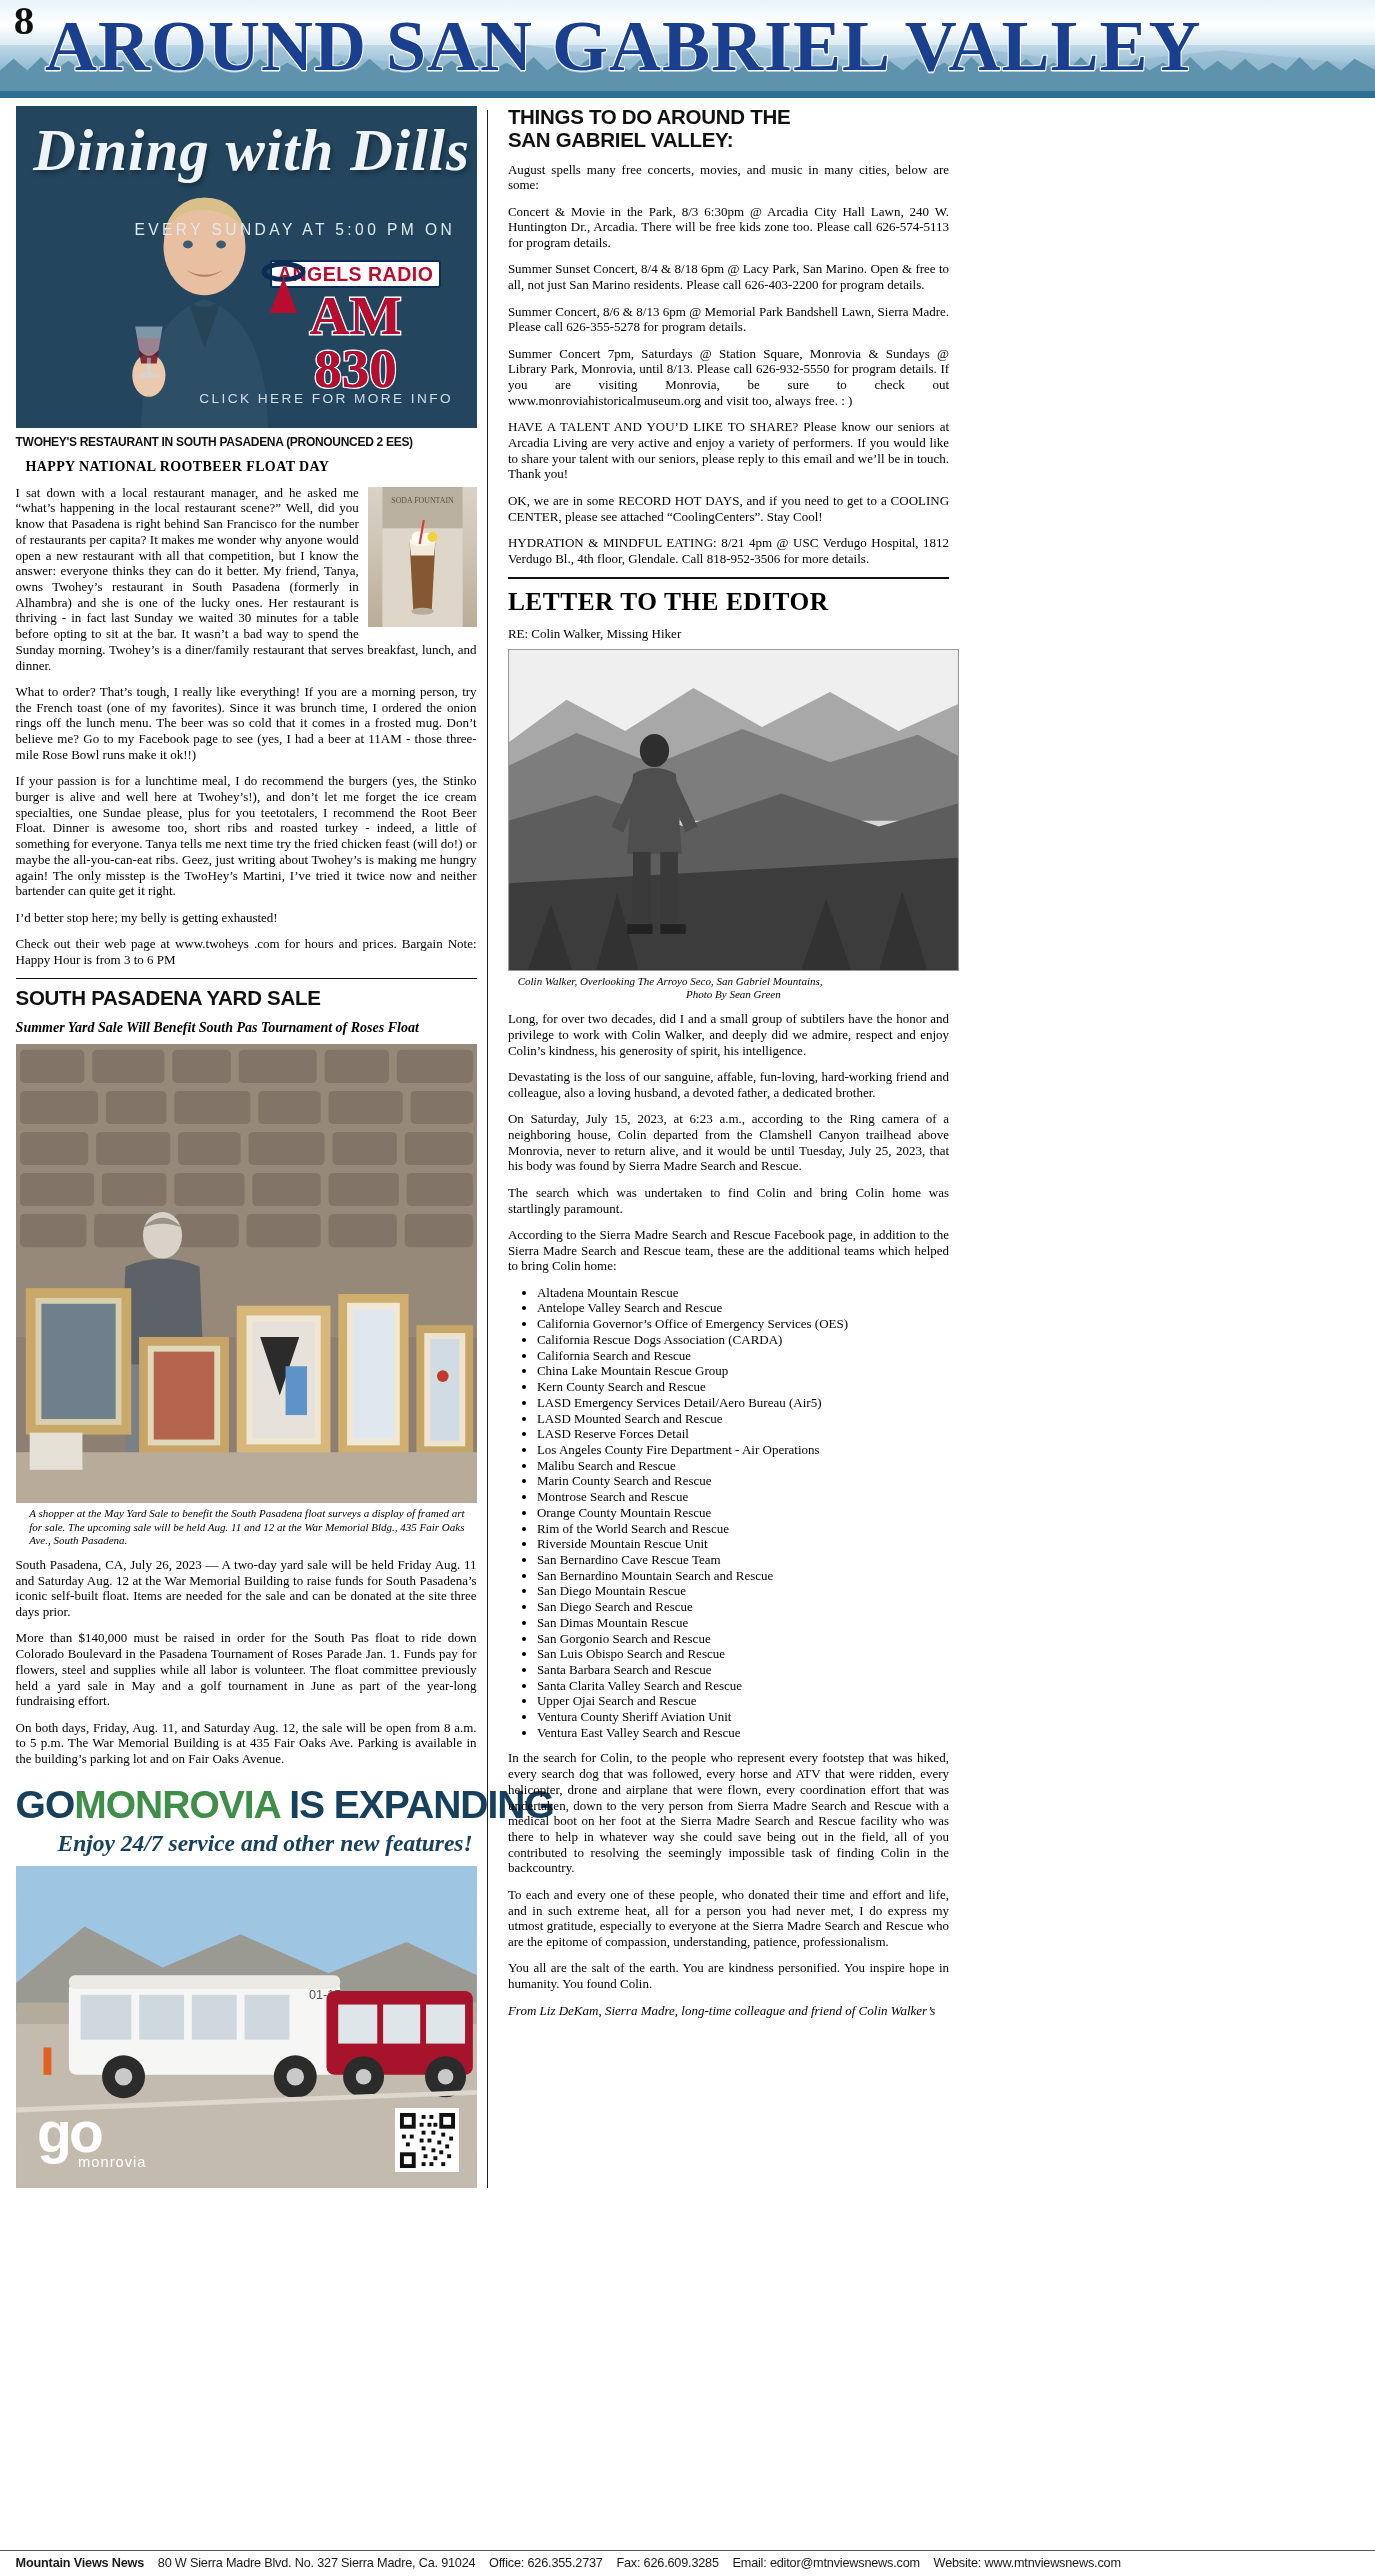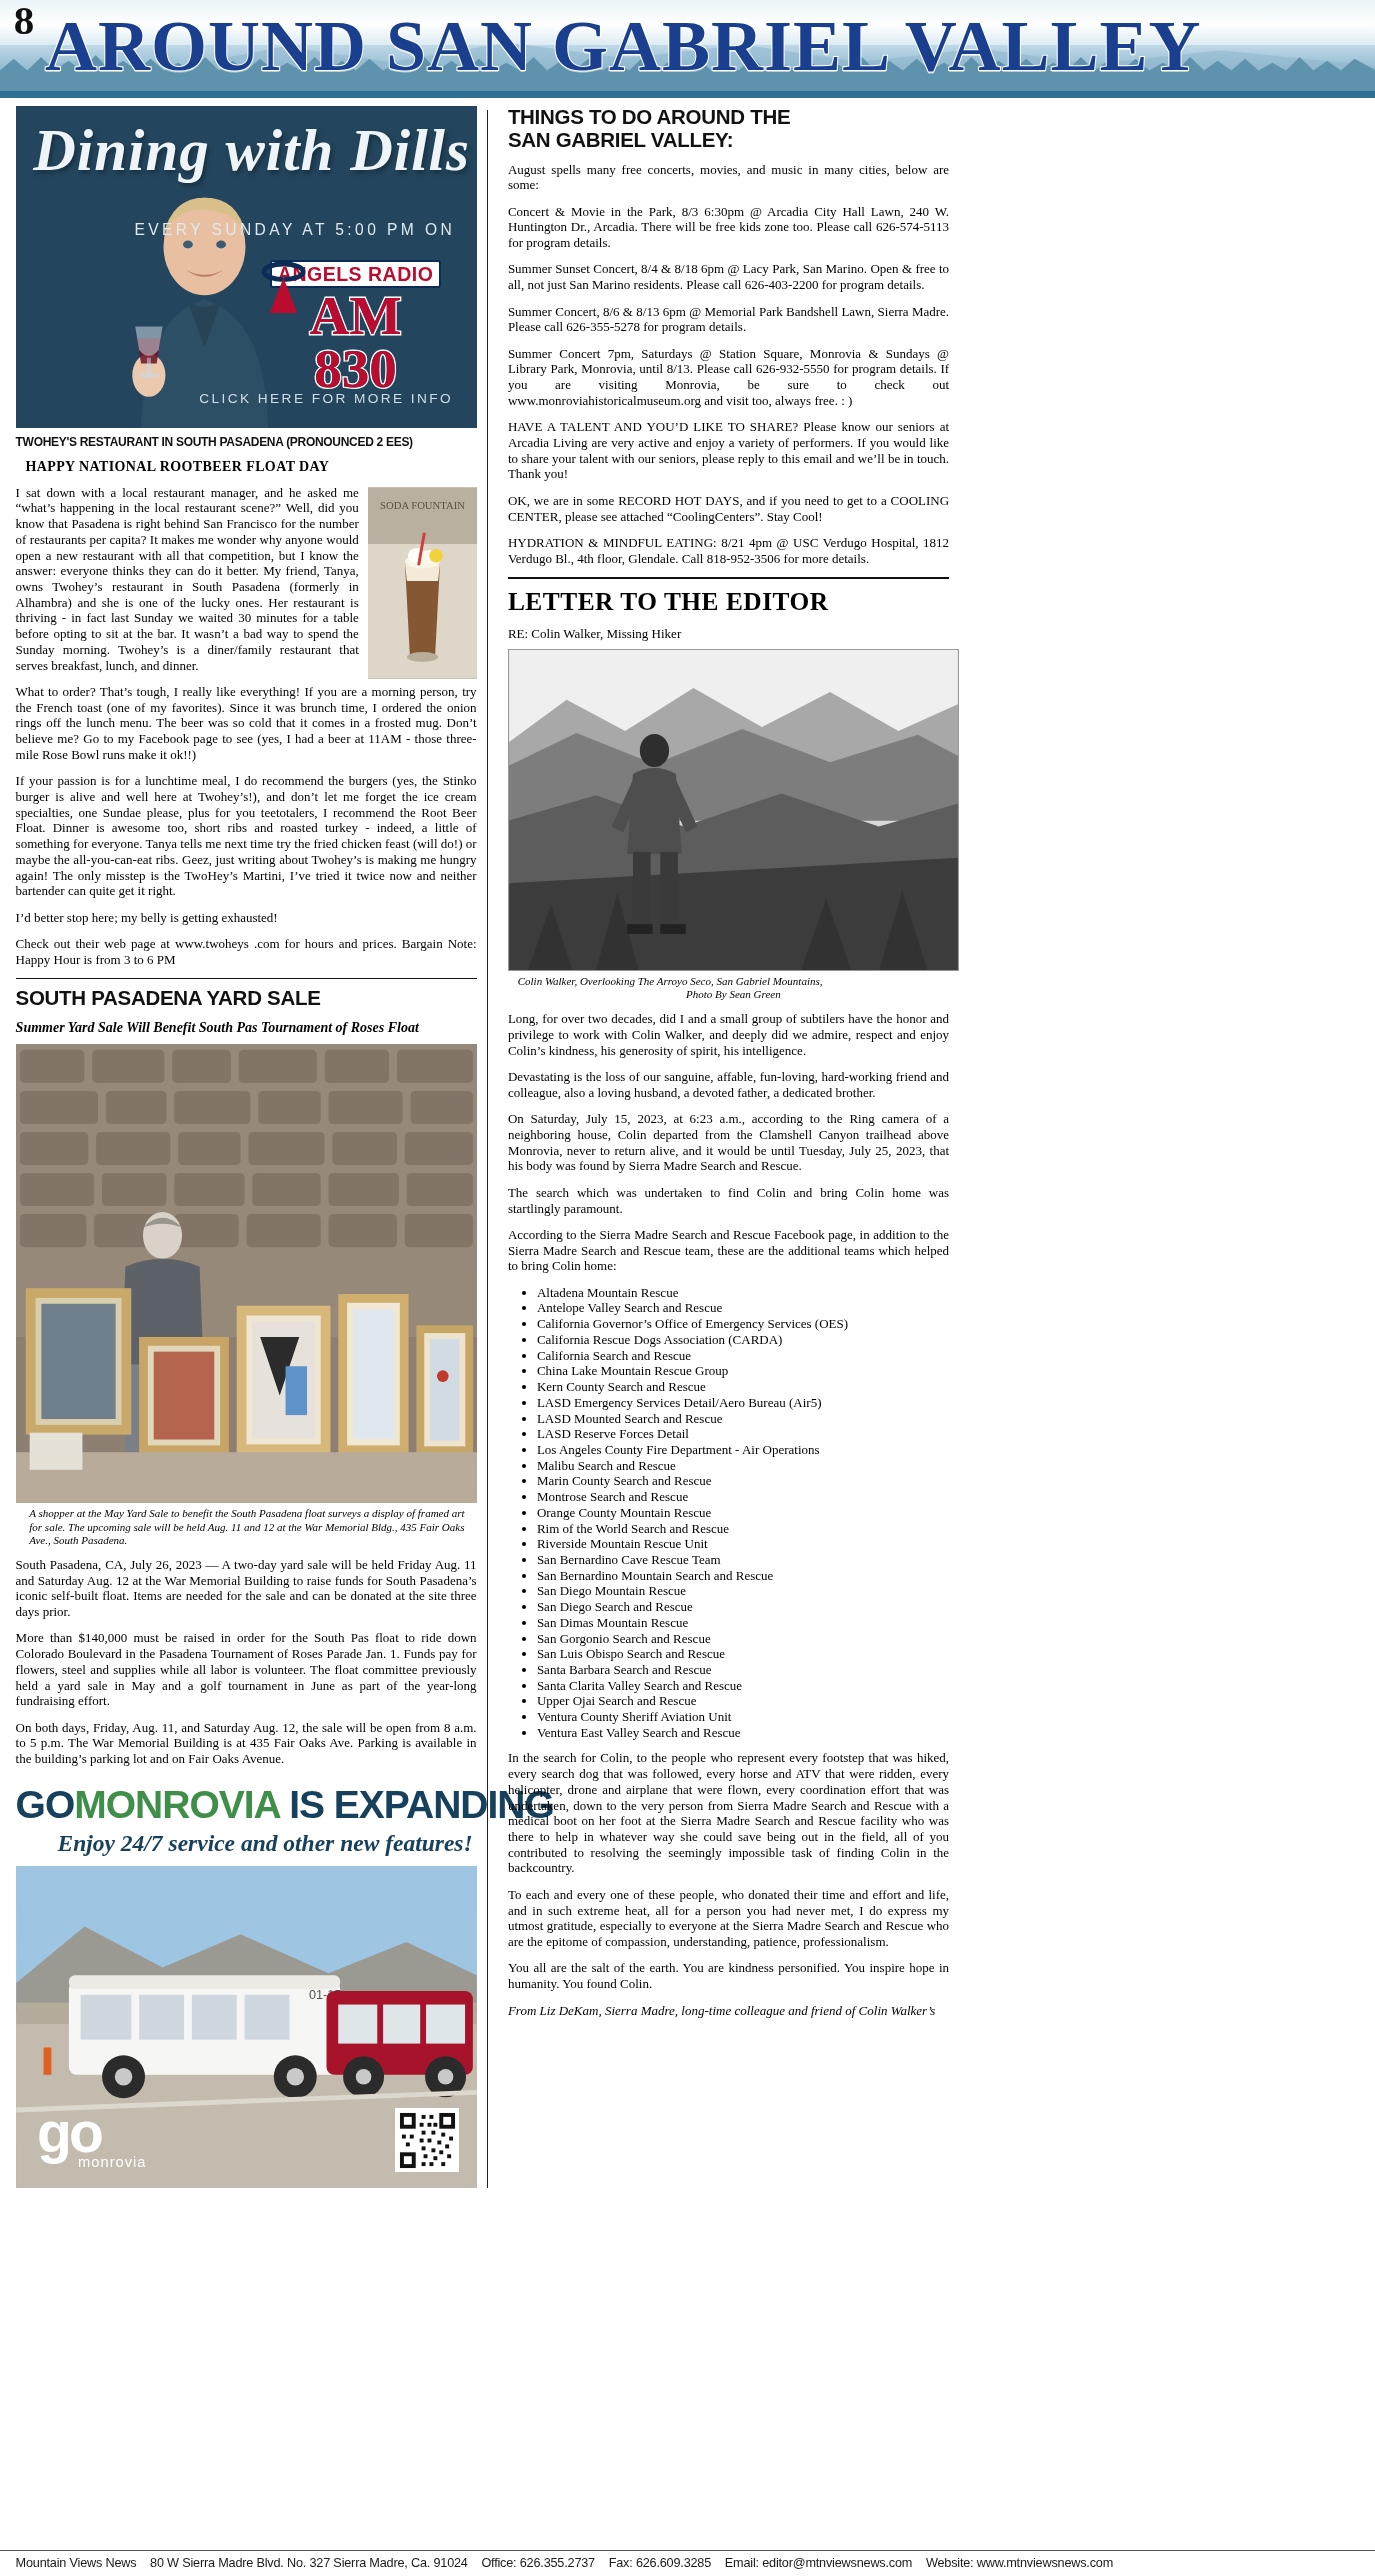--- a/index.html
+++ b/index.html
@@ -142,21 +142,21 @@
     margin-top:2px;
     text-shadow: 0 0 0 #0b2c56;
   }
   .halo-logo {
     position:absolute; left:-5.9px; top:-3.9px; width:51px; height:61px;
   }
 
   
   .ph { position:relative; overflow:hidden; display:block; }
   .ph-soda {
-    float:right; width:109px; height:192px;
+    float:right; width:109px; height:140px;
     margin:2px 0 4.9px 8.8px;
     background:linear-gradient(180deg,#d9d2c6 0%, #cfc6b6 40%, #b9ad99 100%);
   }
   .ph-yard {
     width:461px; height:459px; margin:5.9px 0 4.9px 0;
     background:linear-gradient(180deg,#a49384 0%, #8d7d6e 38%, #6f6255 100%);
   }
   .ph-colin {
     width:451px; height:322px; margin:5.9px 0 3.9px 0;
     background:linear-gradient(170deg,#e6e6e6 0%, #bdbdbd 30%, #8c8c8c 62%, #4a4a4a 100%);
@@ -207,21 +207,21 @@
   .footer {
     position:absolute; left:0; bottom:0; width:1376px;
     border-top:1px solid #555;
     padding:4.9px 15.6px 5.9px 15.6px;
     font-family:"Liberation Sans", sans-serif;
     font-size:12.7px;
     white-space:nowrap;
     letter-spacing:-0.2px;
     color:#1a1a1a;
   }
-  .footer .fname { font-weight:normal; }
+  .footer .fname { font-weight:bold; }
   .footer .sp { display:inline-block; width:13.7px; }
 </style>
 </head>
 <body>
 
 <div class="masthead">
   <div class="mh-sky"></div>
 
   <div class="mh-ridge" style="left:0; top:29px; height:68px; opacity:.55;">
     <svg viewBox="0 0 1408 70" preserveAspectRatio="none">

